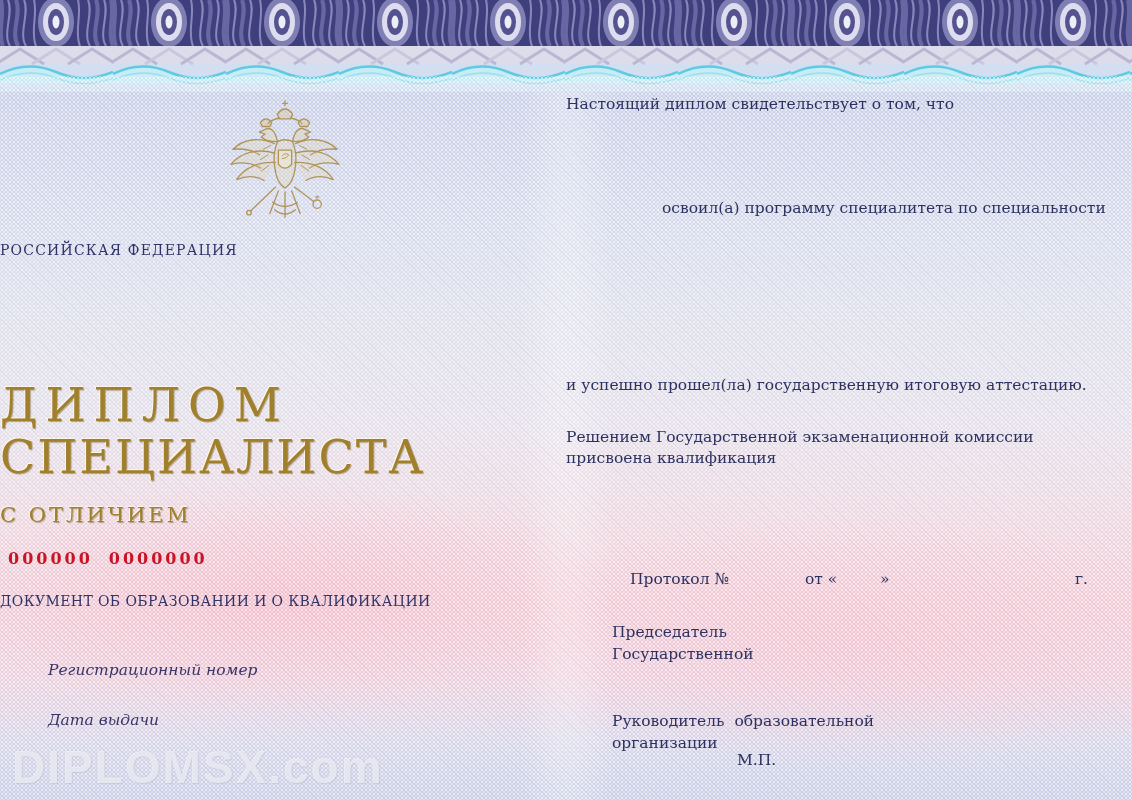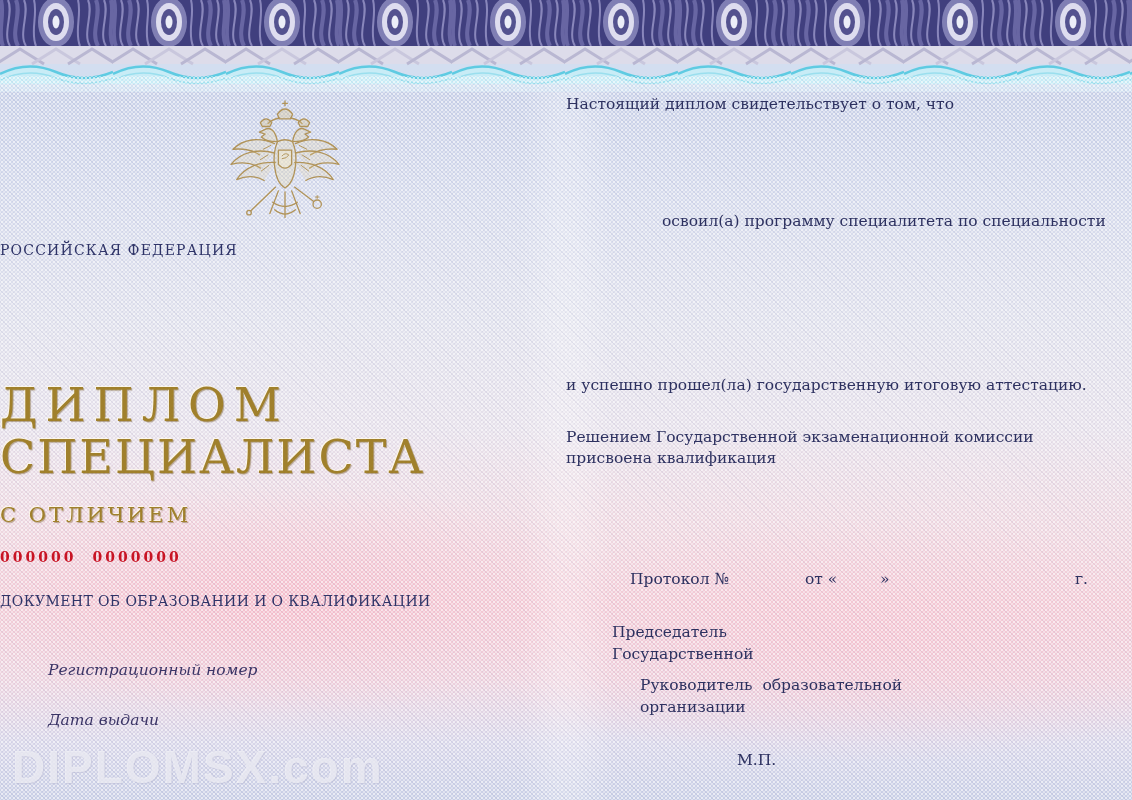--- a/index.html
+++ b/index.html
@@ -33,40 +33,40 @@
   .country { top:242px; font-size:14px; letter-spacing:1.2px; color:#2f3468; }
 
   .gold-title {
     color:#a0802c; font-weight:400;
     text-shadow:-1px -1px 0 rgba(255,250,232,0.75), 1px 1px 1px rgba(104,74,16,0.45);
   }
   .title-word1 { top:378px; font-size:46px; letter-spacing:8px; }
   .title-word2 { top:430px; font-size:46px; letter-spacing:2px; }
   .honors     { top:503px; font-size:21px; letter-spacing:3px; }
 
-  .serial { top:549px; font-size:14px; font-weight:bold; color:#c81424; letter-spacing:3px; }
+  .serial { top:549px; font-size:16px; font-weight:bold; color:#c81424; letter-spacing:3px;padding-left:8px; }
   .serial .gap { display:inline-block; width:16px; }
   .doctype { top:593px; font-size:14px; letter-spacing:0.4px; color:#2f3468; }
   .script-label { font-style:italic; font-size:15.5px; color:#3a3466;padding-left:48px; }
   .reg-label  { top:661px; }
   .date-label { top:711px; }
 
   .statement   { top:95px; }
-  .program     { left:662px; top:199px;margin-top:13px; }
+  .program     { left:662px; top:199px; }
   .attestation { top:376px; }
   .commission  { top:427px; line-height:21px; }
   .protocol-row { left:0; top:570px; width:1132px; height:36px; }
   .protocol-row span { position:absolute; white-space:nowrap; }
   .p-label { left:630px; }
   .p-from  { left:805px; }
   .p-close { left:880px; }
   .p-year  { left:1075px; }
 
   .chairman { left:612px; top:622px; line-height:21.5px; word-spacing:3px; }
-  .head-org { left:612px; top:674px; line-height:22px; word-spacing:5px;margin-left:28px; }
+  .head-org { left:612px; top:710px; line-height:22px; word-spacing:5px; }
   .seal { left:737px; top:751px; }
 
   .watermark {
     left:12px; top:740px;
     font-family:"Liberation Sans","DejaVu Sans",sans-serif;
     font-weight:bold; font-size:46px; letter-spacing:2px;
     color:rgba(255,255,255,0.55);
     text-shadow:0 0 2px rgba(190,190,215,0.45), 1px 1px 0 rgba(170,170,200,0.25);
   }
 </style>

